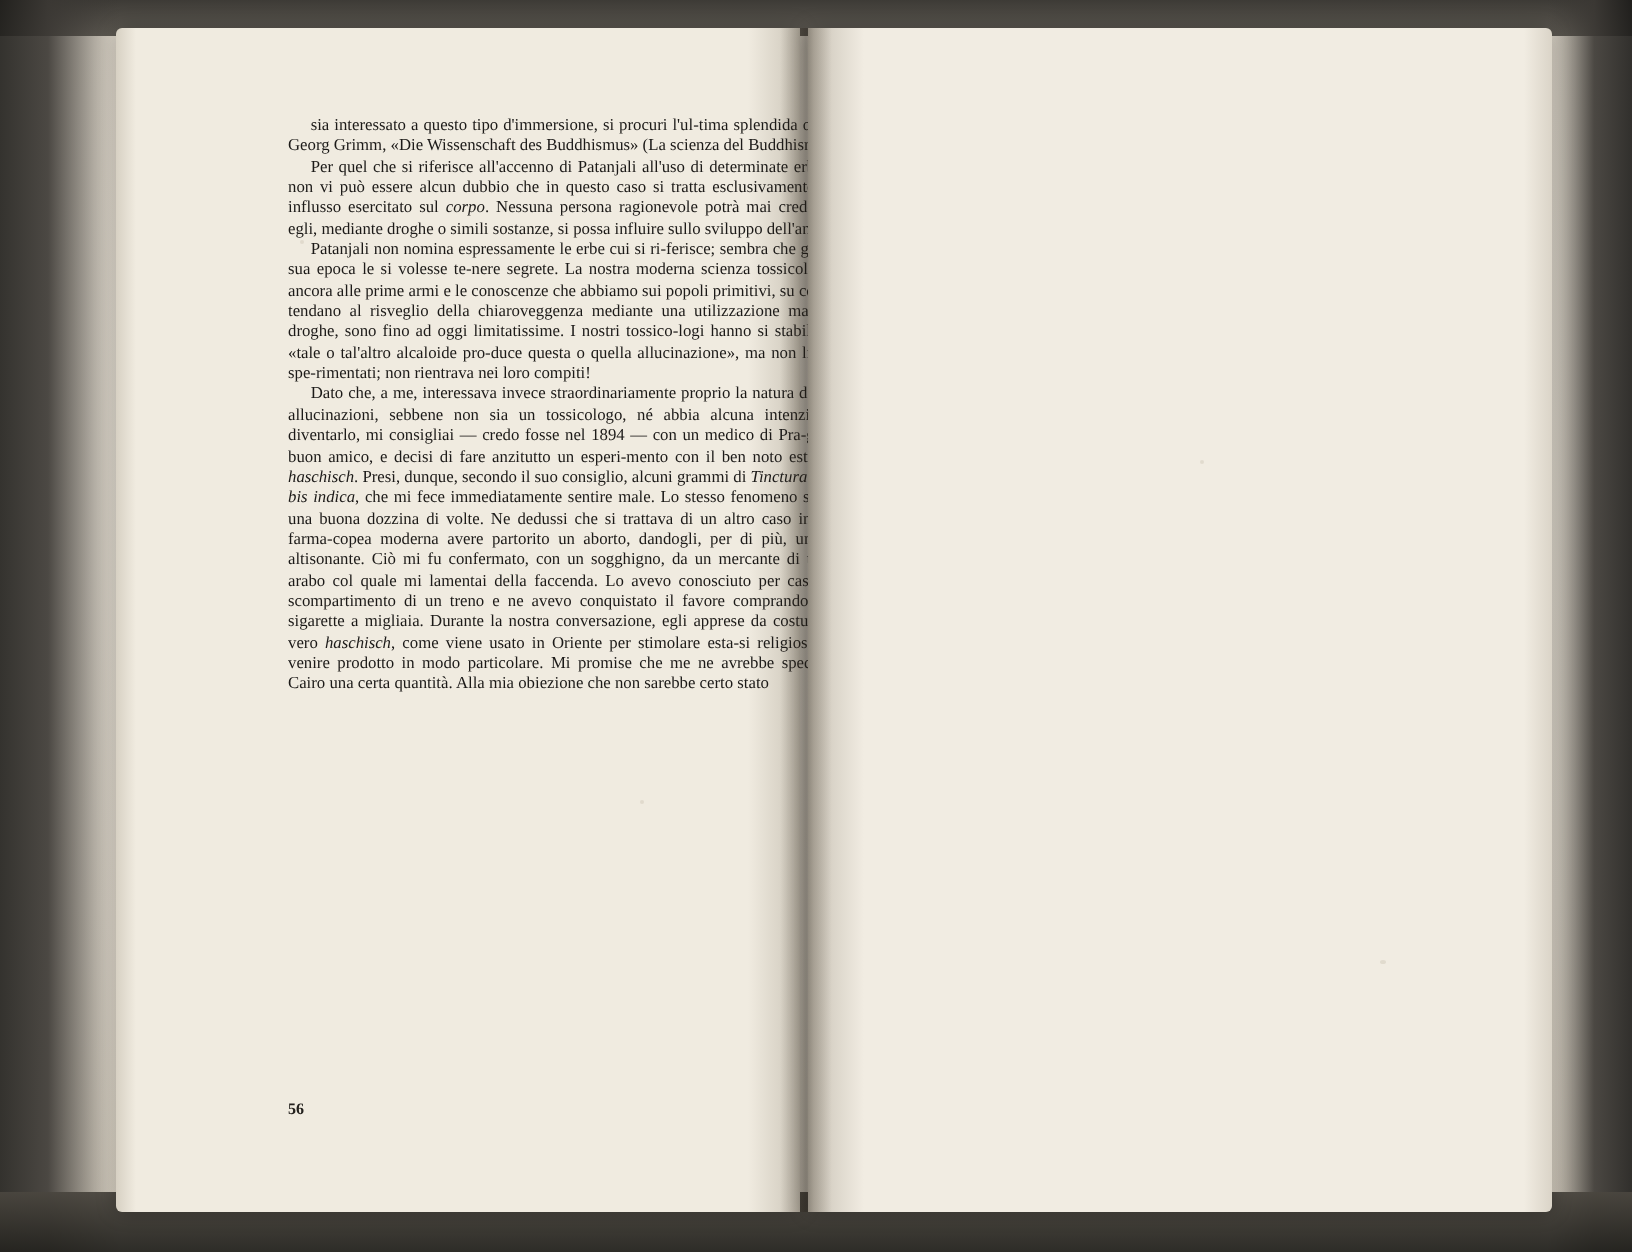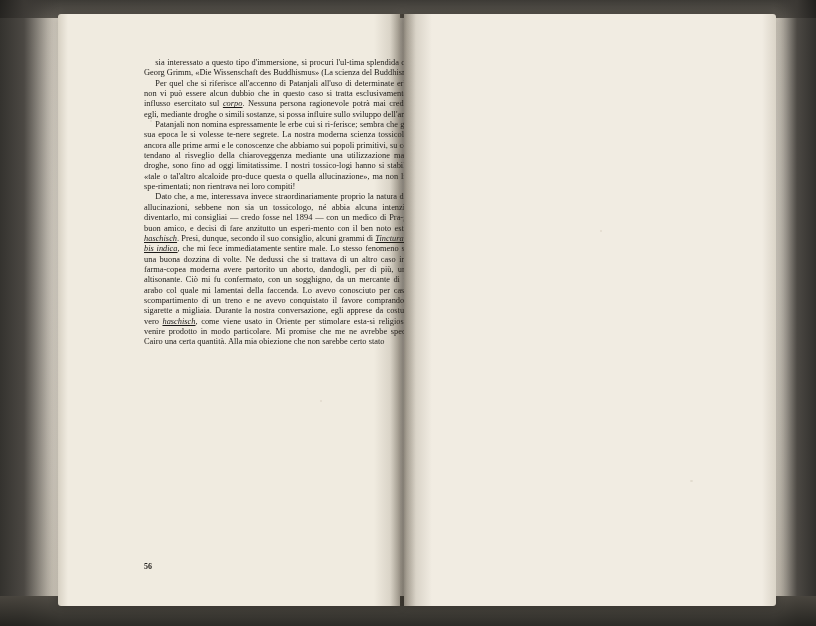--- a/index.html
+++ b/index.html
@@ -96,29 +96,29 @@
   }
   .col.left-col {
     left: 86px;
     top: 44px;
     width: 285px;
   }
   .col p {
     margin: 0;
     text-indent: 1.35em;
   }
-  .col i { font-style: italic; text-decoration: underline; }
+  .col i { font-style: italic; }
 
   .folio {
     position: absolute;
     font-family: "Liberation Serif", serif;
     font-size: 8px;
     color: #24211e;
   }
-  .folio.lf { left: 86px; top: 548px; font-weight: bold; }
+  .folio.lf { left: 86px; top: 536px; font-weight: bold; }
 
   
   .speck {
     position: absolute;
     background: rgba(120,105,80,.13);
     border-radius: 50%;
     pointer-events: none;
   }
 </style>
 </head>

